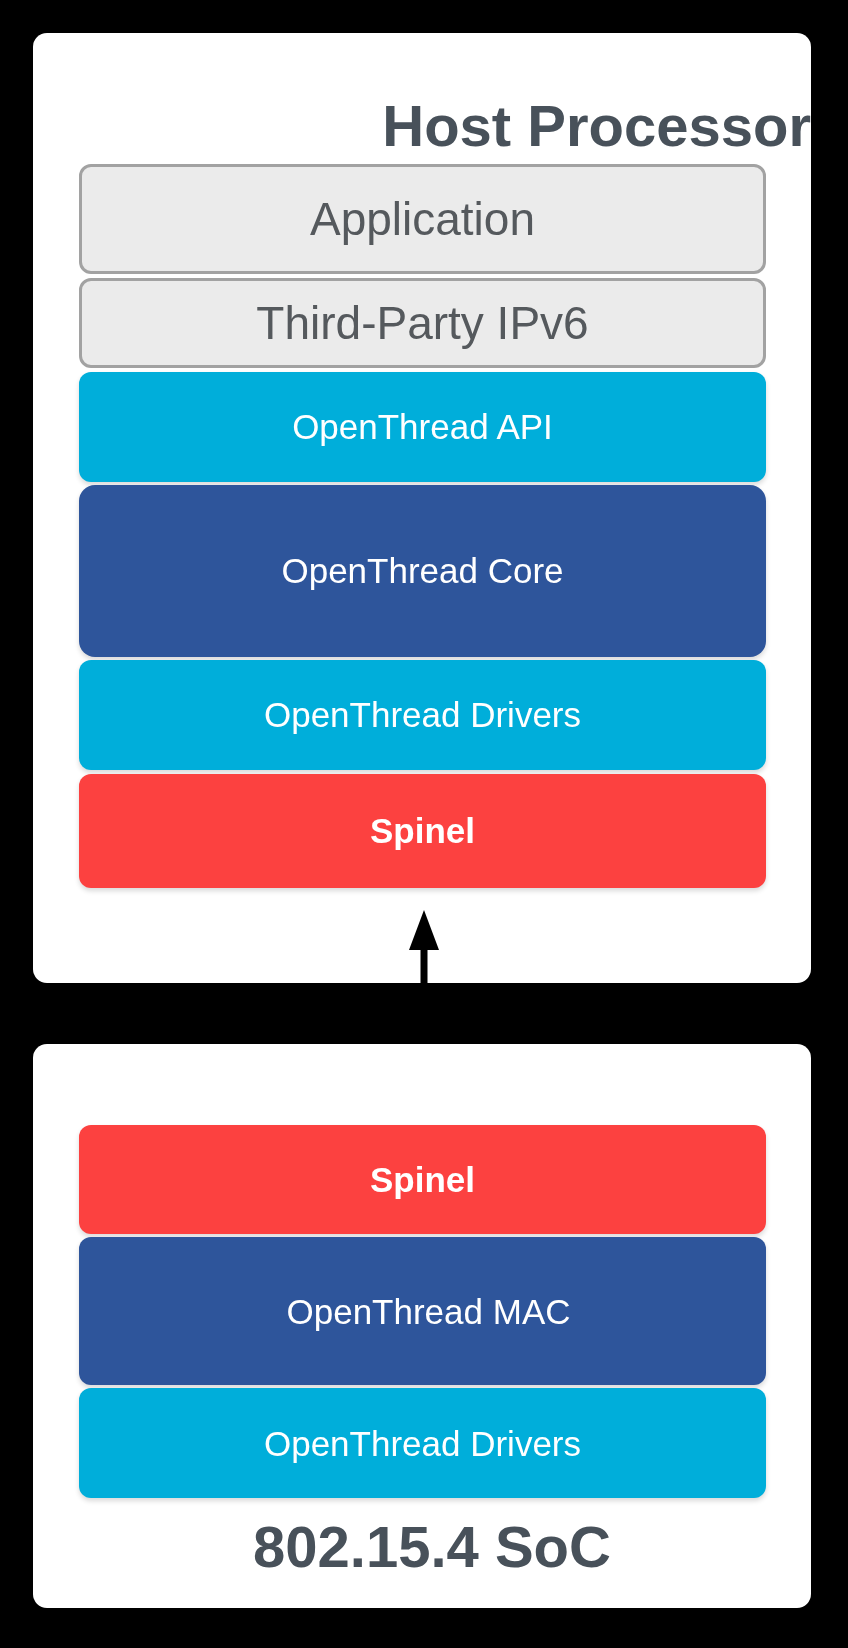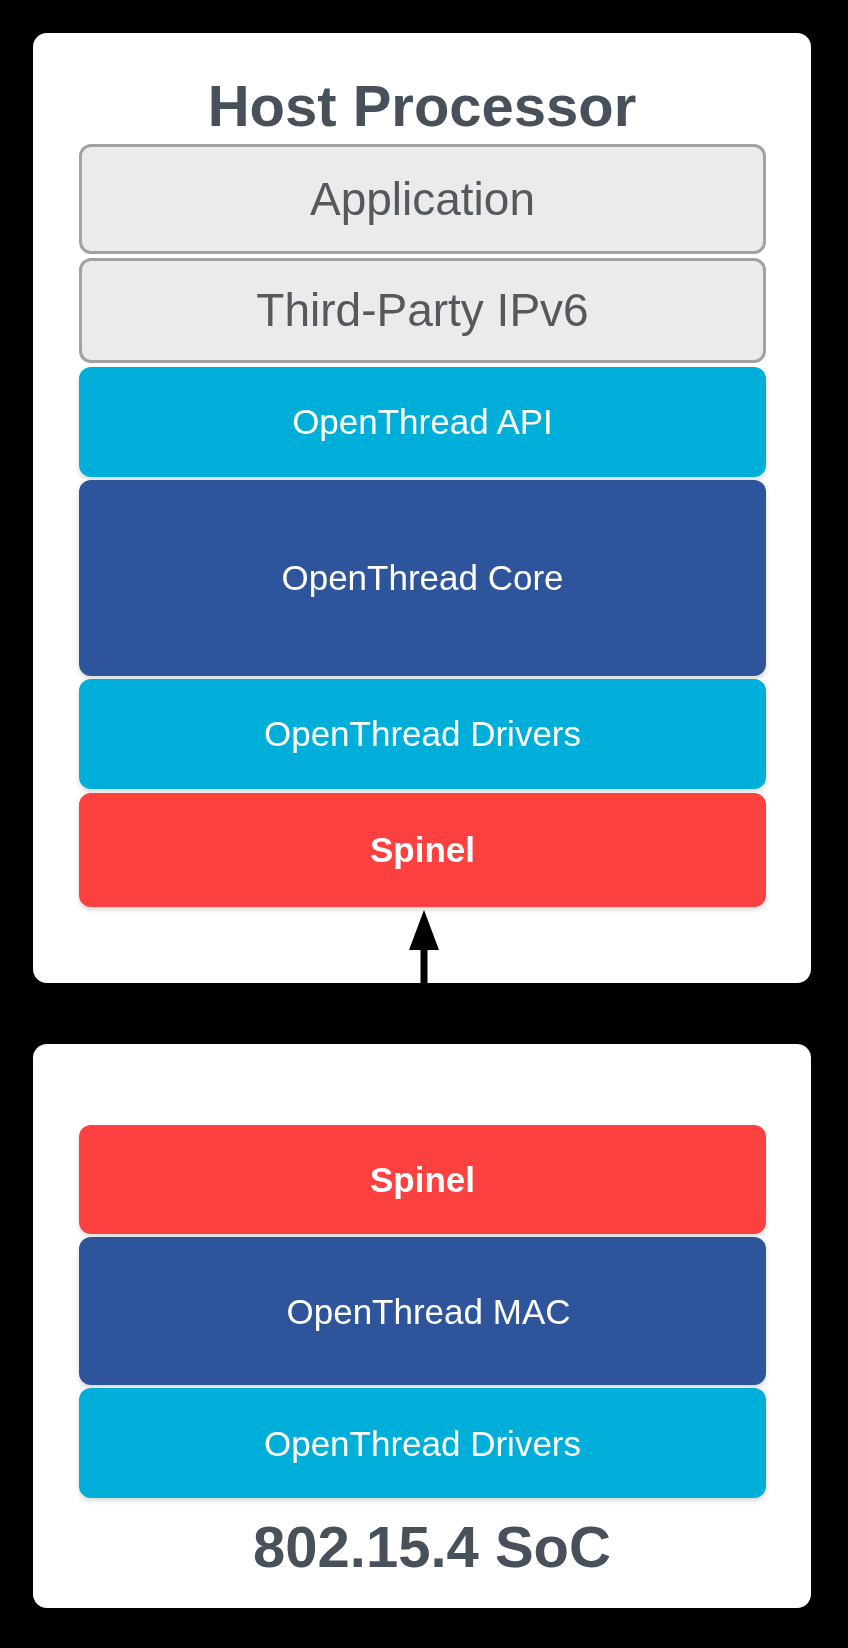--- a/index.html
+++ b/index.html
@@ -25,21 +25,21 @@
   }
   .panel-host{ top:33px;  height:950px; }
   .panel-soc { top:1044px; height:564px; }
   .panel-title{
     text-align:center;
     font-weight:bold;
     font-size:58px;
     line-height:1.15;
     color:var(--title-text,#48515A);
   }
-  .panel-host .panel-title{ margin-top:40px; }
+  .panel-host .panel-title{ margin-top:60px;text-align:right; }
   .panel-soc  .panel-title{ margin-top:16px;padding-left:20px; }
   .stack{
     margin:0 45px 0 46px;
   }
   .panel-host .stack{ }
   .panel-soc  .stack{ padding-top:81px; }
   .layer{
     display:flex;
     align-items:center;
     justify-content:center;
@@ -53,22 +53,22 @@
   .layer-gray{
     background:var(--gray-fill,#EBEBEB);
     border:3px solid var(--gray-border,#A2A2A2);
     color:var(--label-on-gray,#55595D);
     font-size:46px;
     box-shadow:none;
   }
   .layer-cyan{ background:var(--cyan,#00AEDA); color:#fff; }
   .layer-blue{ background:var(--blue,#2E559B); color:#fff; }
   .layer-red { background:var(--red,#FC4140);  color:#ffffff;font-weight:bold; }
-  .h-tp    { height:105px; }
-  .h-core  { height:196px; margin-top:3px; }
+  .h-tp    { height:90px; }
+  .h-core  { height:172px; margin-top:3px;border-radius:16px; }
   .h-drv   { margin-top:3px; }
   .h-spinel{ height:114px; }
   .h-soc-spinel{ height:109px; margin-top:0; }
   .h-mac   { height:148px; margin-top:3px;padding-left:12px; }
   .h-soc-drv{ height:110px; margin-top:3px; }
   .arrow-wrap{
     position:absolute;
     left:402px;
     top:908px;
     width:44px;

